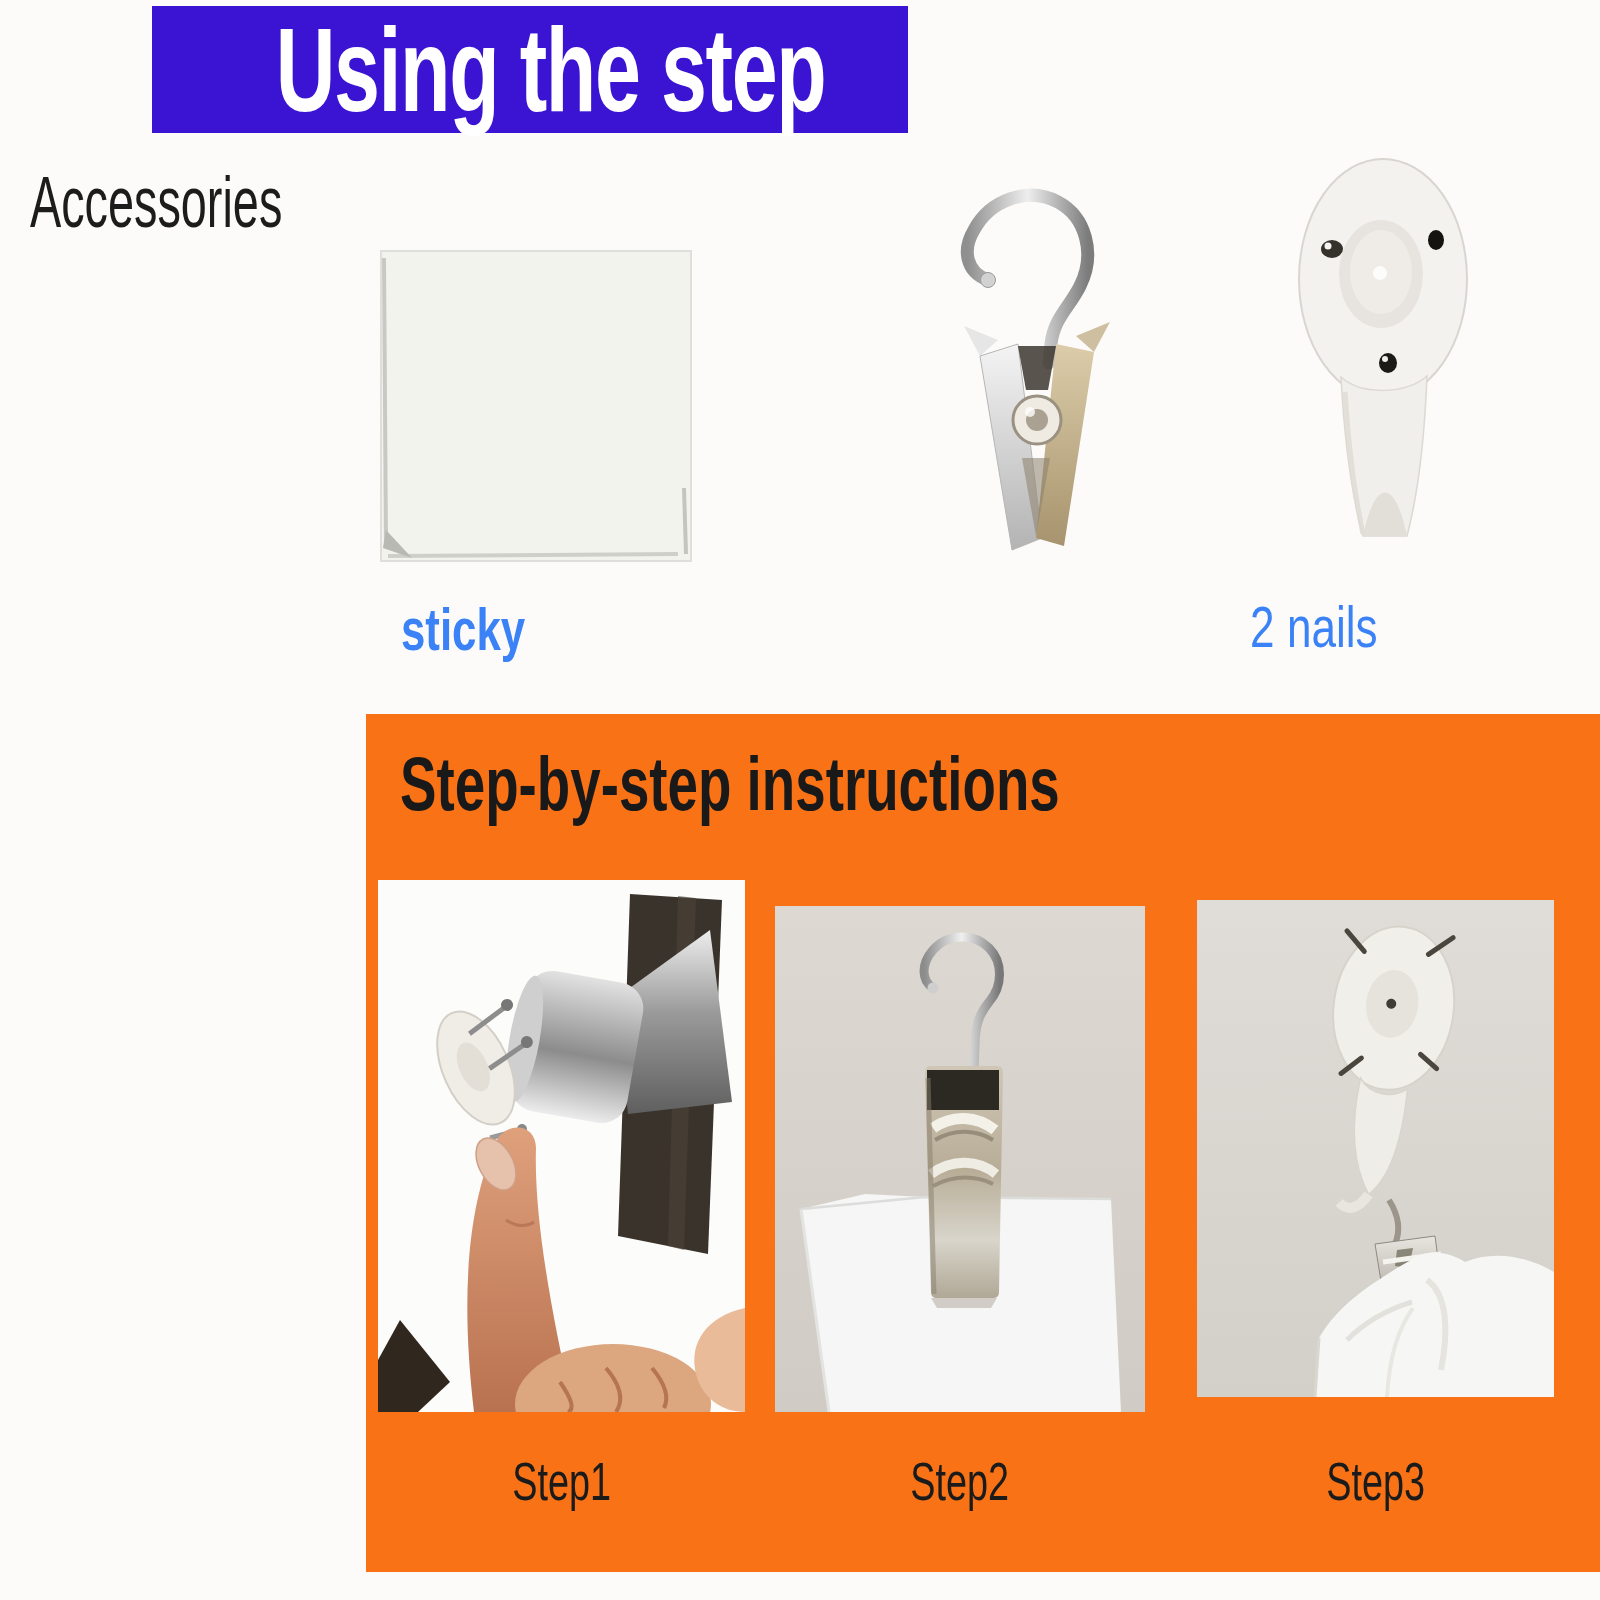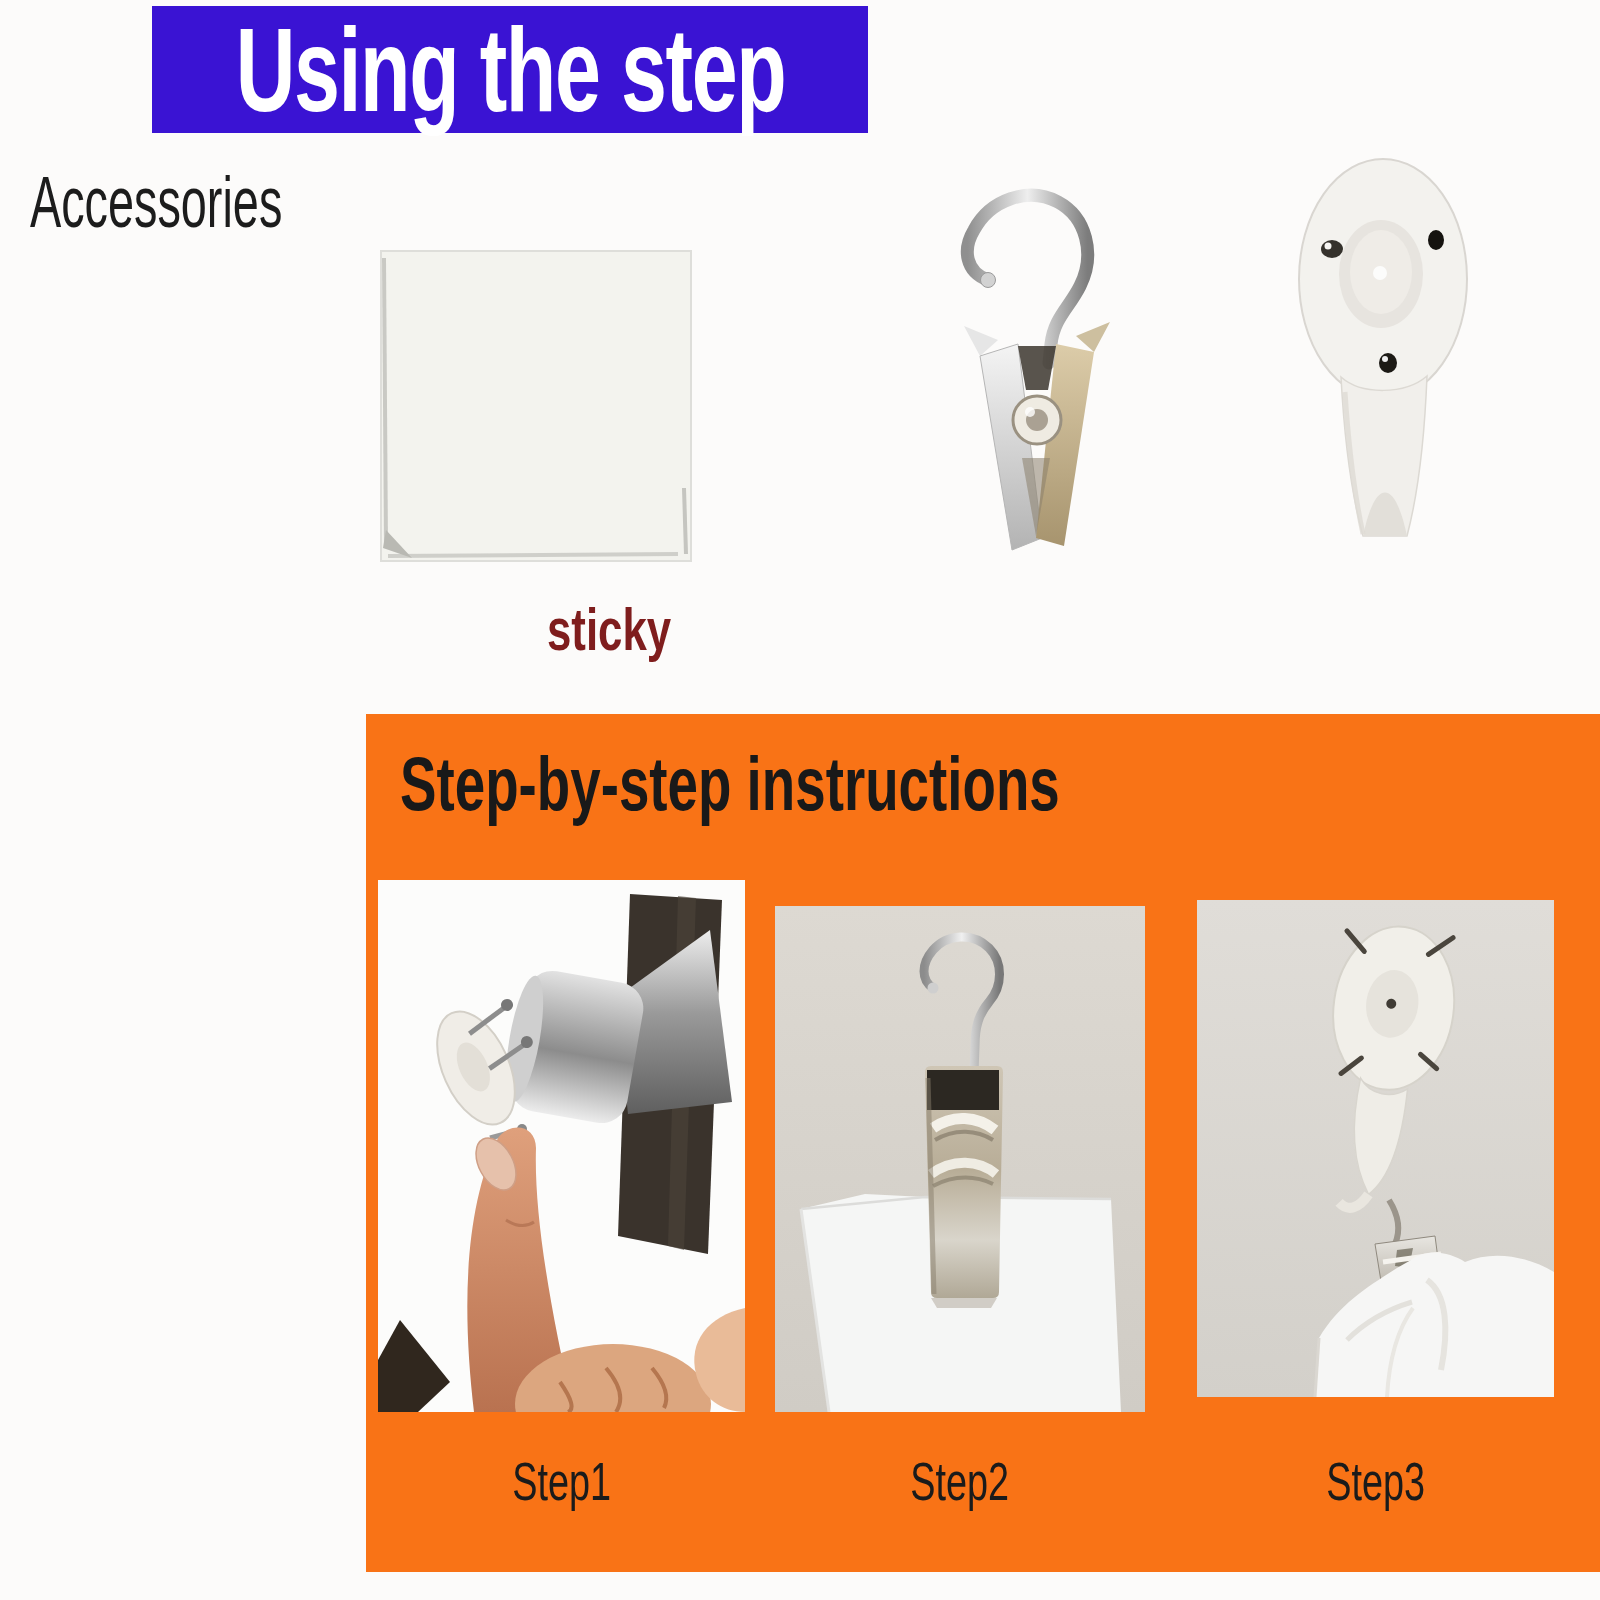--- a/index.html
+++ b/index.html
@@ -2,32 +2,32 @@
 <html><head>
 <meta charset="utf-8">
 <style>
   html,body{margin:0;padding:0;background:#ffffff;}
   .page{
     position:relative;width:1600px;height:1600px;overflow:hidden;
     background:#fcfbfa;font-family:"Liberation Sans",sans-serif;color:#1c1c1c;
   }
   .banner{
     position:absolute;left:152px;top:6px;width:716px;height:127px;
-    display:flex;align-items:center;justify-content:center;
+    display:flex;align-items:center;justify-content:center;padding-left:40px;
   }
   .banner .cond{
     color:#ffffff;font-size:118px;font-weight:bold;letter-spacing:-2px;white-space:nowrap;
     display:inline-block;transform:scaleX(0.70);transform-origin:center center;
   }
   .accessories-heading{
     position:absolute;left:30px;top:166px;font-size:72px;font-weight:normal;line-height:1;
   }
   .accessories-heading .cond{display:inline-block;transform:scaleX(0.65);transform-origin:left top;white-space:nowrap;}
   .acc-img{position:absolute;}
-  .acc-label{position:absolute;text-align:right;line-height:1;color:#7f1d1d;}
+  .acc-label{position:absolute;text-align:left;line-height:1;color:#3b82f6;}
   .acc-label .cond{display:inline-block;transform-origin:center top;white-space:nowrap;}
   .label-sticky{left:378px;top:600px;width:316px;font-size:60px;font-weight:bold;}
   .label-sticky .cond{transform:scaleX(0.73);}
   .label-hangers{left:890px;top:596px;width:350px;font-size:58px;}
   .label-hangers .cond{transform:scaleX(0.76);}
   .label-nails{left:1230px;top:598px;width:330px;font-size:58px;}
   .label-nails .cond{transform:scaleX(0.76);}
   .panel{
     position:absolute;left:366px;top:714px;width:1332px;height:858px;background:#f97316;
   }
@@ -276,14 +276,17 @@
       <span class="cond">Step2</span>
     </div>
     <div class="step-label step-label-3">
       <span class="cond">Step3</span>
     </div>
   </div>
 
   <div class="acc-label label-sticky">
     <span class="cond">sticky</span>
   </div>
+  <div class="acc-label label-nails">
+    <span class="cond">2 nails</span>
+  </div>
 
 </div>
 
 </body></html>

